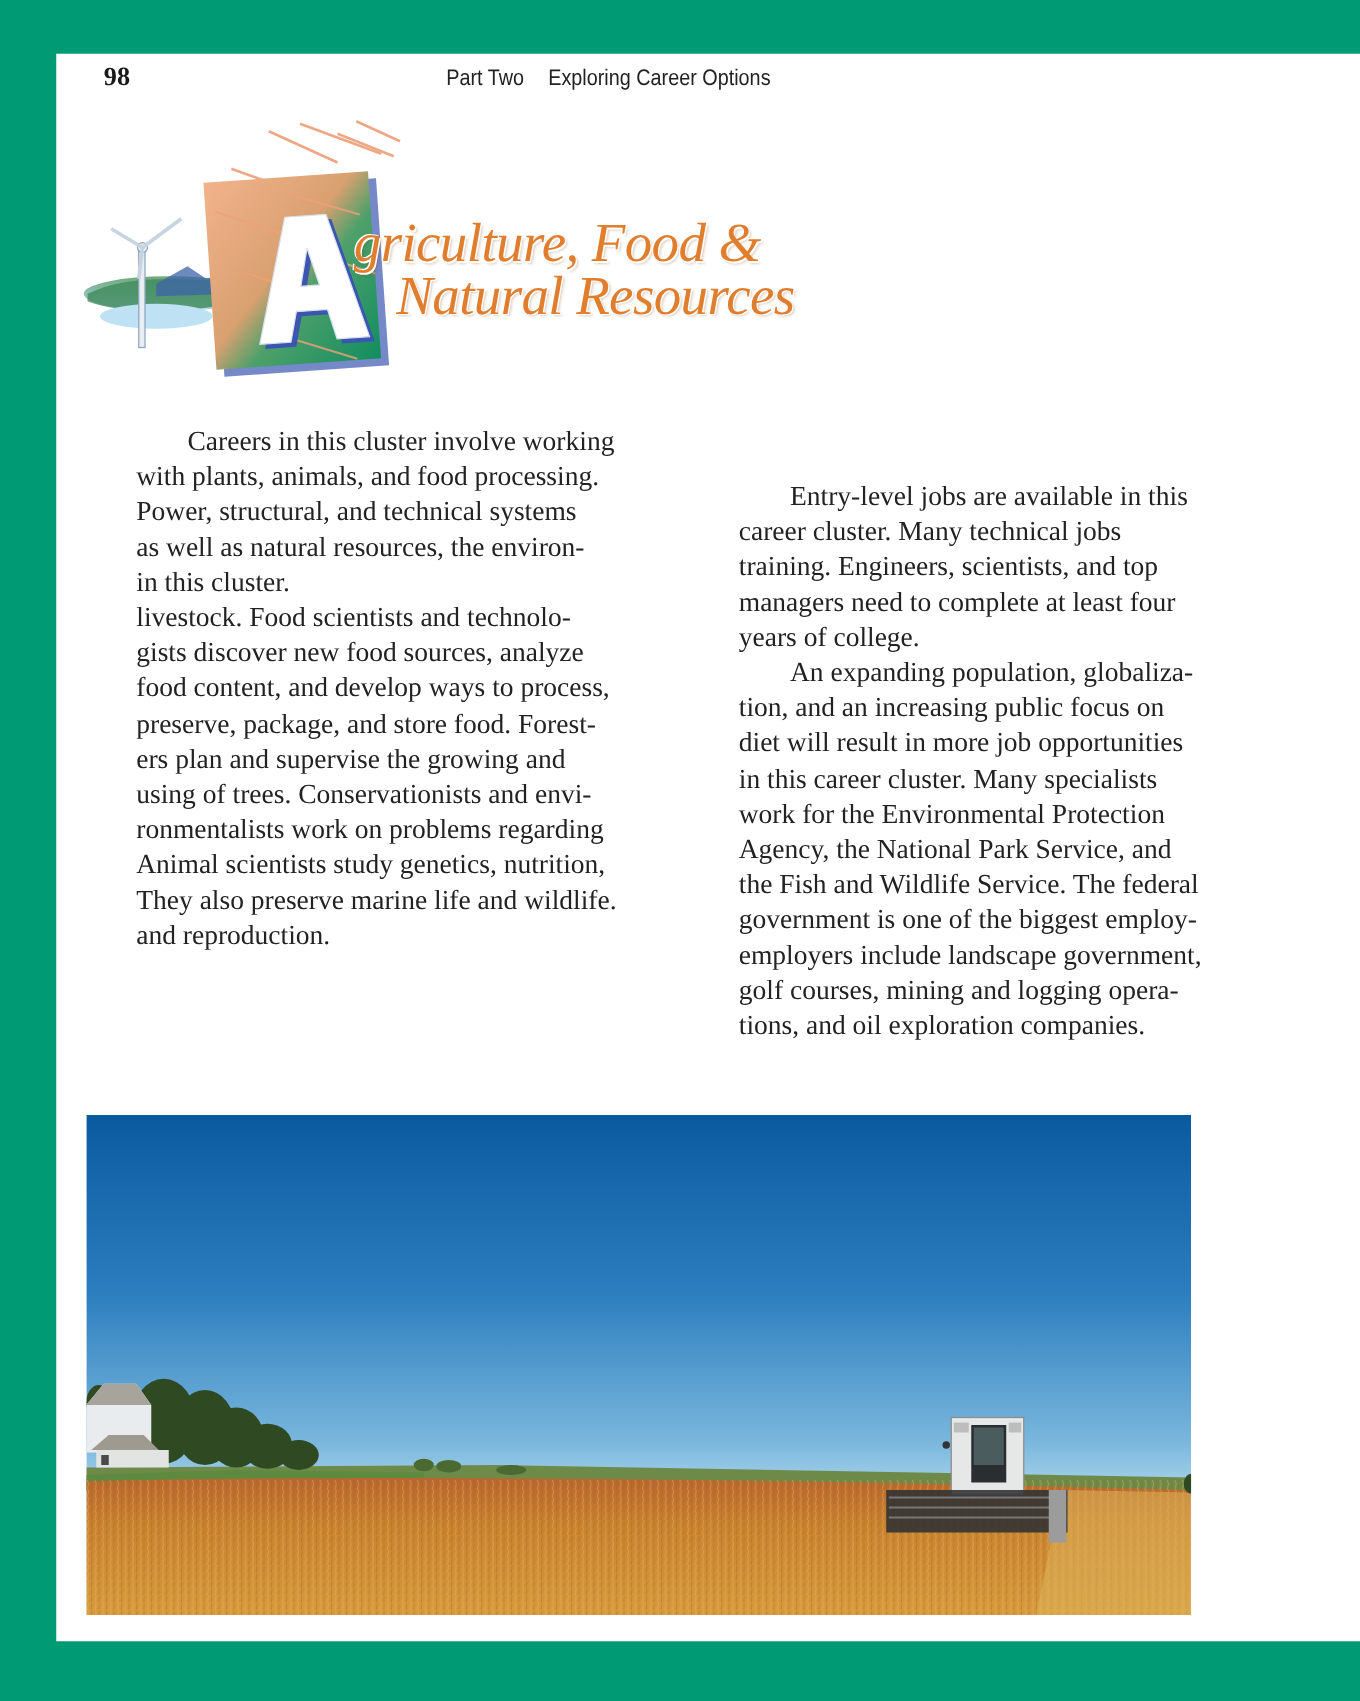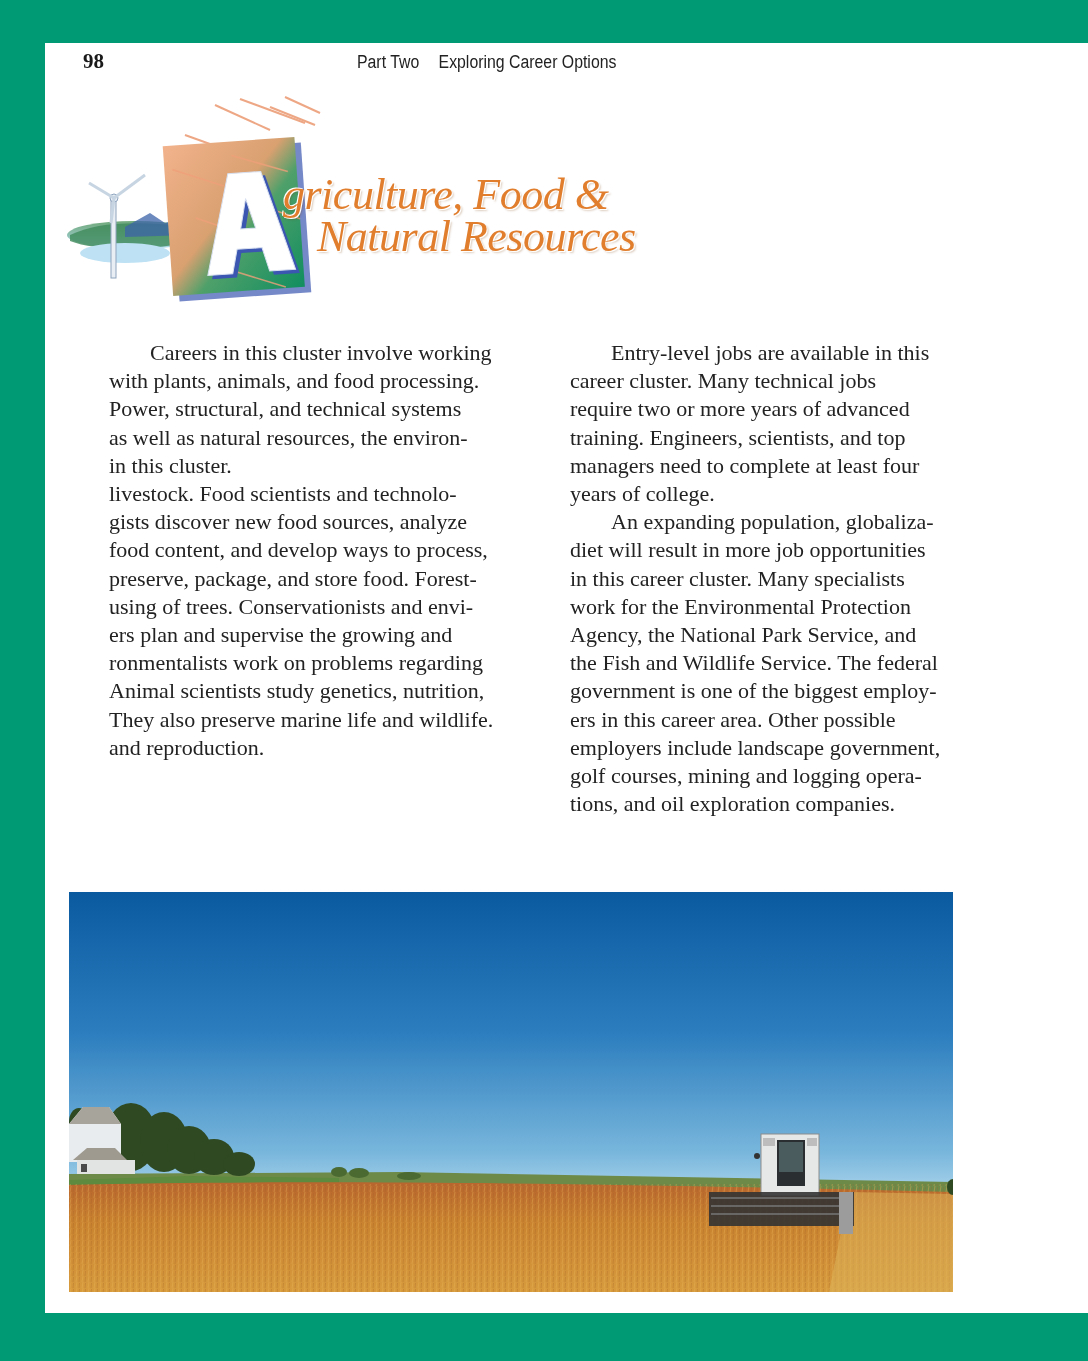--- a/index.html
+++ b/index.html
@@ -78,21 +78,21 @@
     
     .col {
       position: absolute;
       top: 296px;
       font-family: "Liberation Serif", serif;
       font-size: 22px;
       line-height: 28.2px;
       color: #222;
     }
     .col.left { left: 23px; width: 430px; }
-    .col.right { left: 484px; width: 425px; }
+    .col.right { left: 505px; width: 425px; margin-top: 44px; }
     .col p {
       margin: 0;
       text-indent: 41px;
     }
     .line { display: block; white-space: nowrap; }
     .line.first { padding-left: 41px; }
 
     
     .photo {
       position: absolute;
@@ -174,47 +174,46 @@
       <span class="line">with plants, animals, and food processing.</span>
       <span class="line">Power, structural, and technical systems</span>
       <span class="line">as well as natural resources, the environ-</span>
       <span class="line">in this cluster.</span>
     </p>
     <p>
       <span class="line">livestock. Food scientists and technolo-</span>
       <span class="line">gists discover new food sources, analyze</span>
       <span class="line">food content, and develop ways to process,</span>
       <span class="line">preserve, package, and store food. Forest-</span>
+      <span class="line">ers plan and supervise the growing and</span>
       <span class="line">using of trees. Conservationists and envi-</span>
-      <span class="line">ers plan and supervise the growing and</span>
       <span class="line">ronmentalists work on problems regarding</span>
       <span class="line">Animal scientists study genetics, nutrition,</span>
       <span class="line">They also preserve marine life and wildlife.</span>
       <span class="line">and reproduction.</span>
     </p>
   </div>
 
   <div class="col right">
     <p>
       <span class="line first">Entry-level jobs are available in this</span>
       <span class="line">career cluster. Many technical jobs</span>
-      <span class="line">require two or more years of advanced</span>
       <span class="line">training. Engineers, scientists, and top</span>
       <span class="line">managers need to complete at least four</span>
       <span class="line">years of college.</span>
     </p>
     <p>
       <span class="line first">An expanding population, globaliza-</span>
+      <span class="line">tion, and an increasing public focus on</span>
       <span class="line">diet will result in more job opportunities</span>
       <span class="line">in this career cluster. Many specialists</span>
       <span class="line">work for the Environmental Protection</span>
       <span class="line">Agency, the National Park Service, and</span>
       <span class="line">the Fish and Wildlife Service. The federal</span>
       <span class="line">government is one of the biggest employ-</span>
-      <span class="line">ers in this career area. Other possible</span>
       <span class="line">employers include landscape government,</span>
       <span class="line">golf courses, mining and logging opera-</span>
       <span class="line">tions, and oil exploration companies.</span>
     </p>
   </div>
 
   <div class="photo">
     <svg width="884" height="400" viewBox="0 0 884 400">
       <defs>
         <linearGradient id="sky" x1="0" y1="0" x2="0" y2="1">

